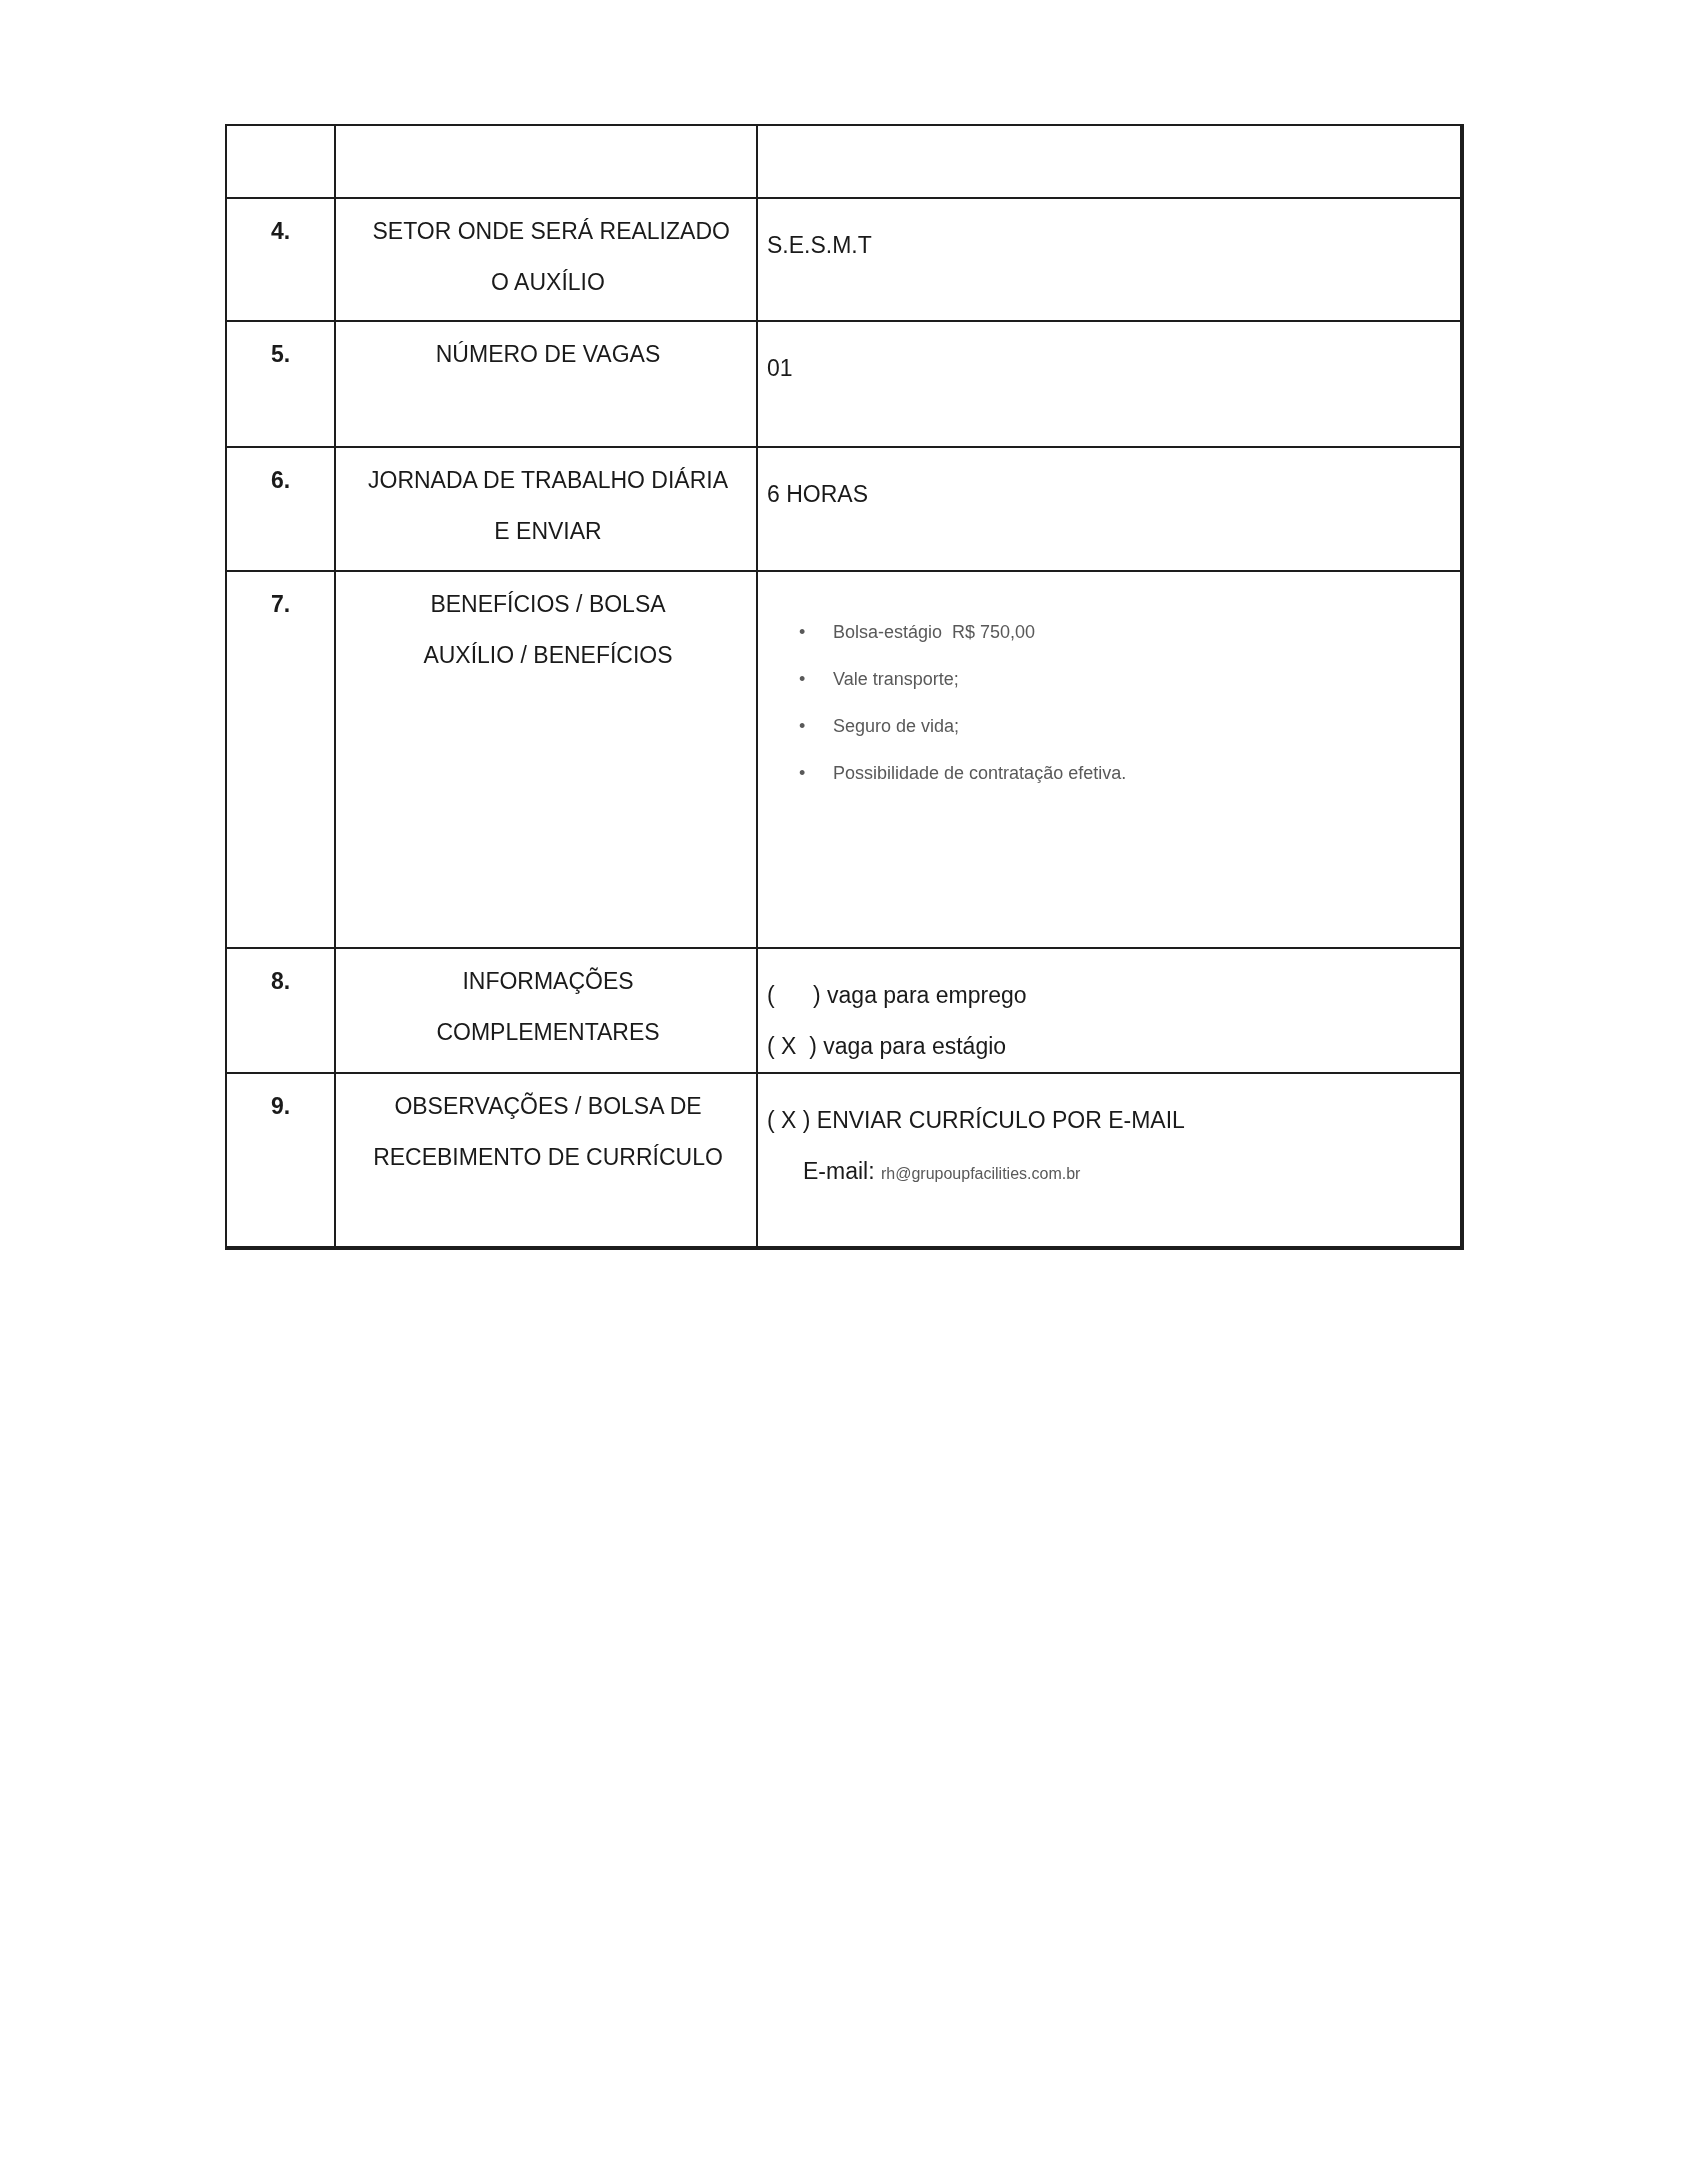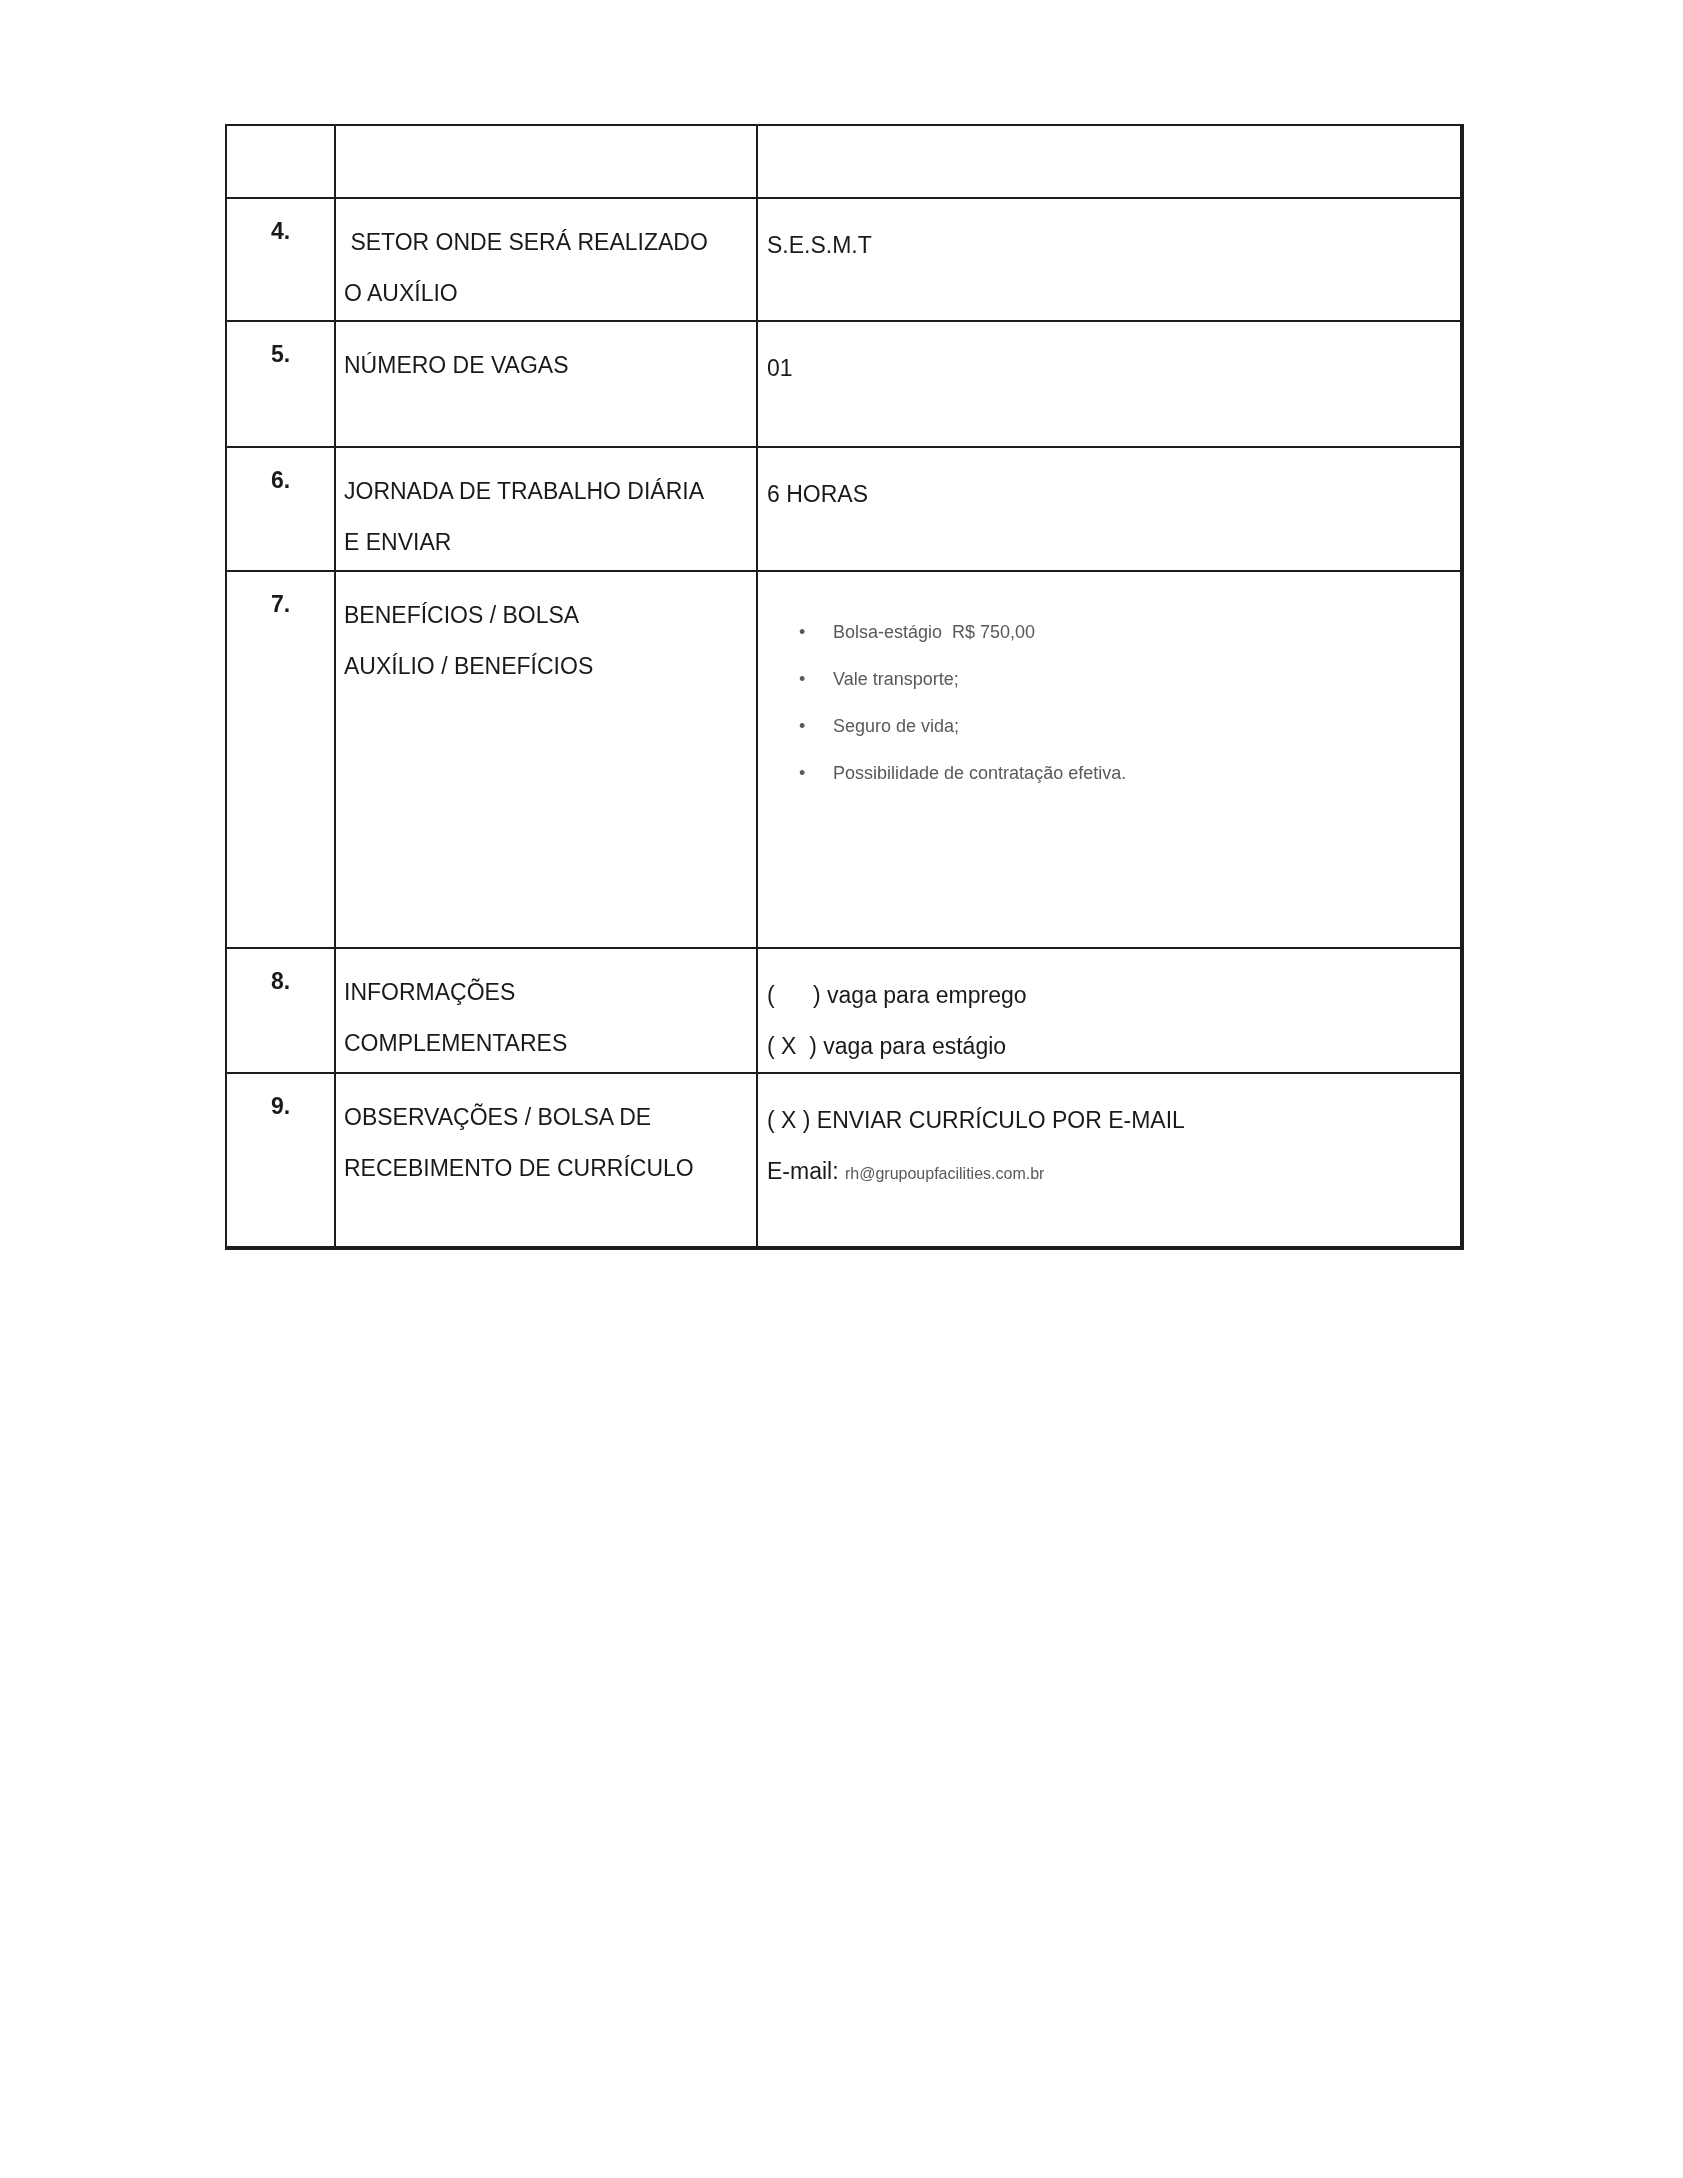--- a/index.html
+++ b/index.html
@@ -48,21 +48,22 @@
   .num-cell {
     text-align: center;
     font-weight: bold;
     font-size: 23px;
     line-height: 51px;
     padding-top: 7px;
   }
   .label-cell {
     font-size: 23px;
     line-height: 51px;
-    padding: 18px 4px 0 8px;
+    padding: 7px 4px 0 8px;
+    text-align: center;
   }
   .value-cell {
     font-size: 23px;
     line-height: 51px;
     padding: 21px 10px 0 9px;
   }
   .value-cell.center { }
   .line { white-space: pre; }
   ul.bullets {
     list-style: none;
@@ -77,21 +78,21 @@
     padding-left: 66px;
     white-space: pre;
   }
   ul.bullets li::before {
     content: "\2022";
     position: absolute;
     left: 32px;
     top: 0;
   }
   .email-line { white-space: pre; }
-  .email-label { color: #1a1a1a; }
+  .email-label { color: #1a1a1a; margin-left: 36px; }
   .email-address {
     color: #595959;
     font-size: 16px;
   }
 </style>
 </head>
 <body>
 
 <div class="page">
   <table class="doc-table">

